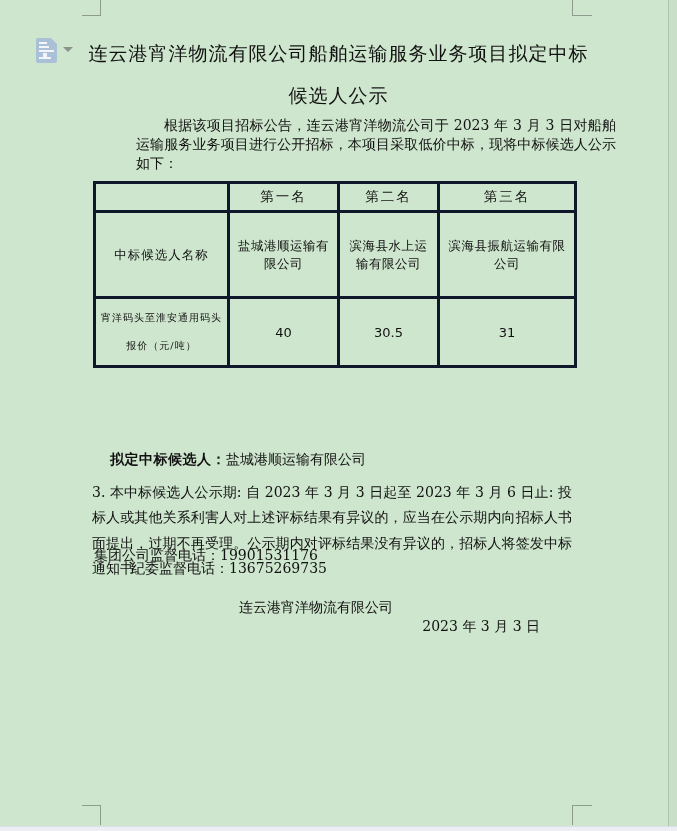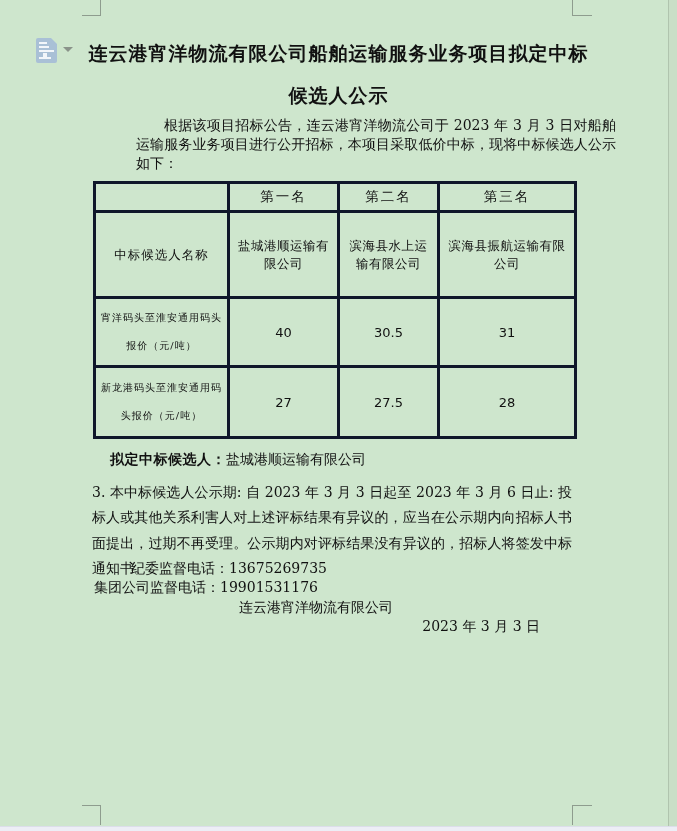--- a/index.html
+++ b/index.html
@@ -28,31 +28,31 @@
   .para-btn .fold{position:absolute;right:0;top:0;width:0;height:0;
     border-left:6px solid transparent;border-top:6px solid #cee6cd;}
   .para-btn .bar{position:absolute;left:3px;height:2px;background:#f2f6fa;}
   .para-btn .knob{position:absolute;width:4px;height:5px;background:#f2f6fa;}
   .caret{position:absolute;left:63px;top:47px;width:0;height:0;cursor:pointer;
     border-left:5px solid transparent;border-right:5px solid transparent;
     border-top:5px solid #8a938a;}
   
   .doc-title{
     position:absolute;left:70px;top:32px;width:537px;
-    text-align:center;font-weight:bold;font-size:19px;
+    text-align:center;font-weight:normal;font-size:19px;
     letter-spacing:1px;line-height:42px;
   }
   .para{position:absolute;left:92px;width:480px;font-size:14px;}
   .p-intro{top:116px;line-height:19px;text-align:justify;text-indent:28px;margin-left:44px;}
   .p-item{top:155px;padding-left:28px;}
   .p-proposed{top:451px;padding-left:18px;box-sizing:border-box;}
   .p-proposed b{letter-spacing:0.5px;margin-top:30px;}
   .p-notice{top:480px;line-height:25.3px;text-align:justify;}
   .p-phone1{top:560px;left:94px;margin-left:37px;}
-  .p-phone2{top:579px;left:94px;}
+  .p-phone2{top:547px;left:94px;}
   .p-sign-company{top:599px;width:448px;text-align:center;}
   .p-sign-date{top:618px;width:448px;text-align:right;}
   
   table.bid{
     position:absolute;left:93px;top:181px;
     border-collapse:collapse;table-layout:fixed;
     width:481px;font-size:13px;
   }
   table.bid td,table.bid th{
     border:3px solid #0f172a;text-align:center;vertical-align:middle;
@@ -121,26 +121,20 @@
       <td class="company">盐城港顺运输有限公司</td>
       <td class="company">滨海县水上运输有限公司</td>
       <td class="company">滨海县振航运输有限公司</td>
     </tr>
     <tr class="r-p1">
       <td class="pricelabel">宵洋码头至淮安通用码头报价（元/吨）</td>
       <td class="num">40</td>
       <td class="num">30.5</td>
       <td class="num">31</td>
     </tr>
-    <tr class="r-p2">
-      <td class="pricelabel">新龙港码头至淮安通用码头报价（元/吨）</td>
-      <td class="num">27</td>
-      <td class="num">27.5</td>
-      <td class="num">28</td>
-    </tr>
   </tbody>
     </table>
 
   <div class="para p-proposed">
     <b>拟定中标候选人：</b><span>盐城港顺运输有限公司</span>
   </div>
 
   <div class="para p-notice">3. 本中标候选人公示期: 自 2023 年 3 月 3 日起至 2023 年 3 月 6 日止: 投标人或其他关系利害人对上述评标结果有异议的，应当在公示期内向招标人书面提出，过期不再受理。公示期内对评标结果没有异议的，招标人将签发中标通知书。</div>
 
   <div class="para p-phone1">纪委监督电话：13675269735</div>

